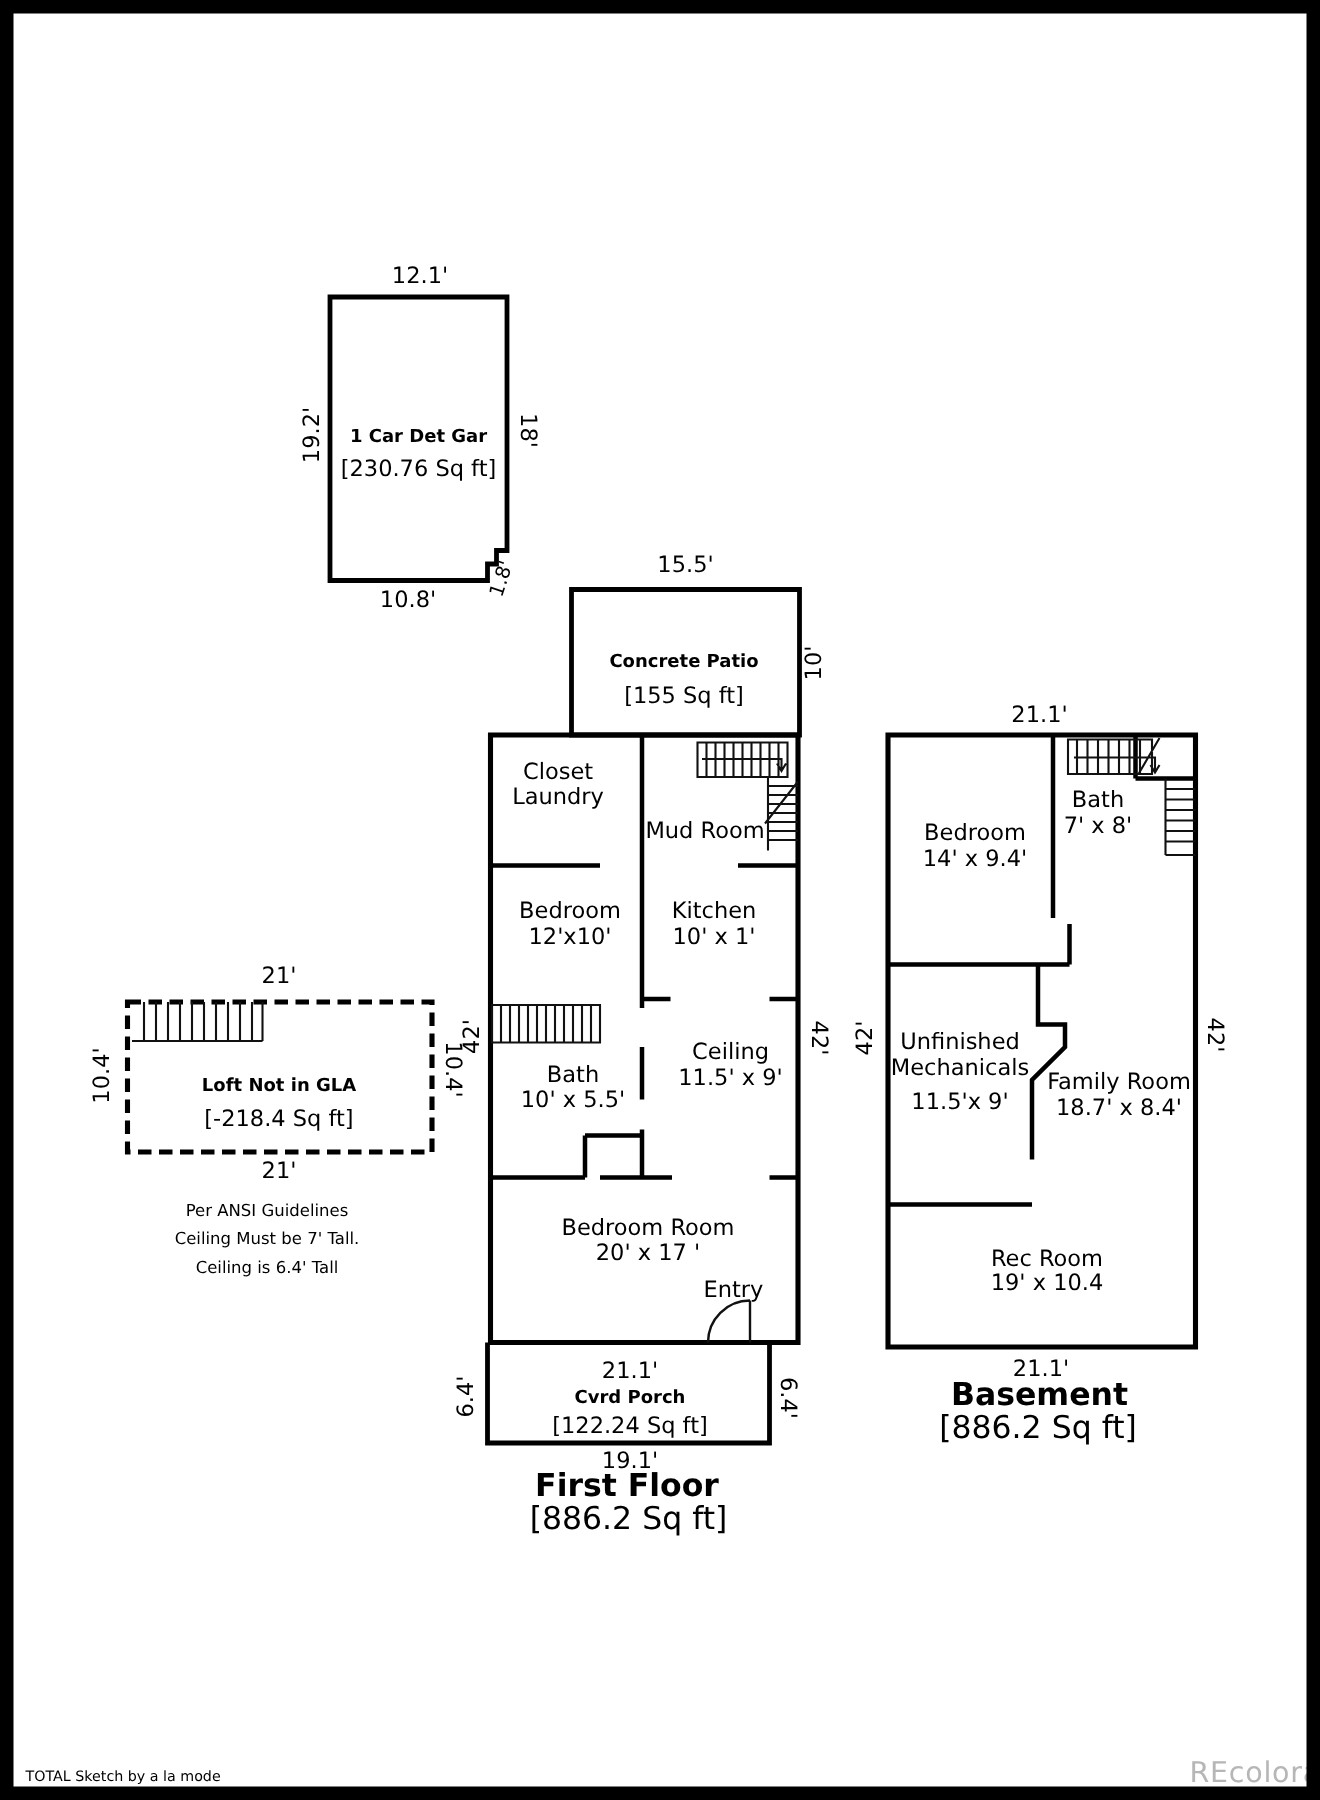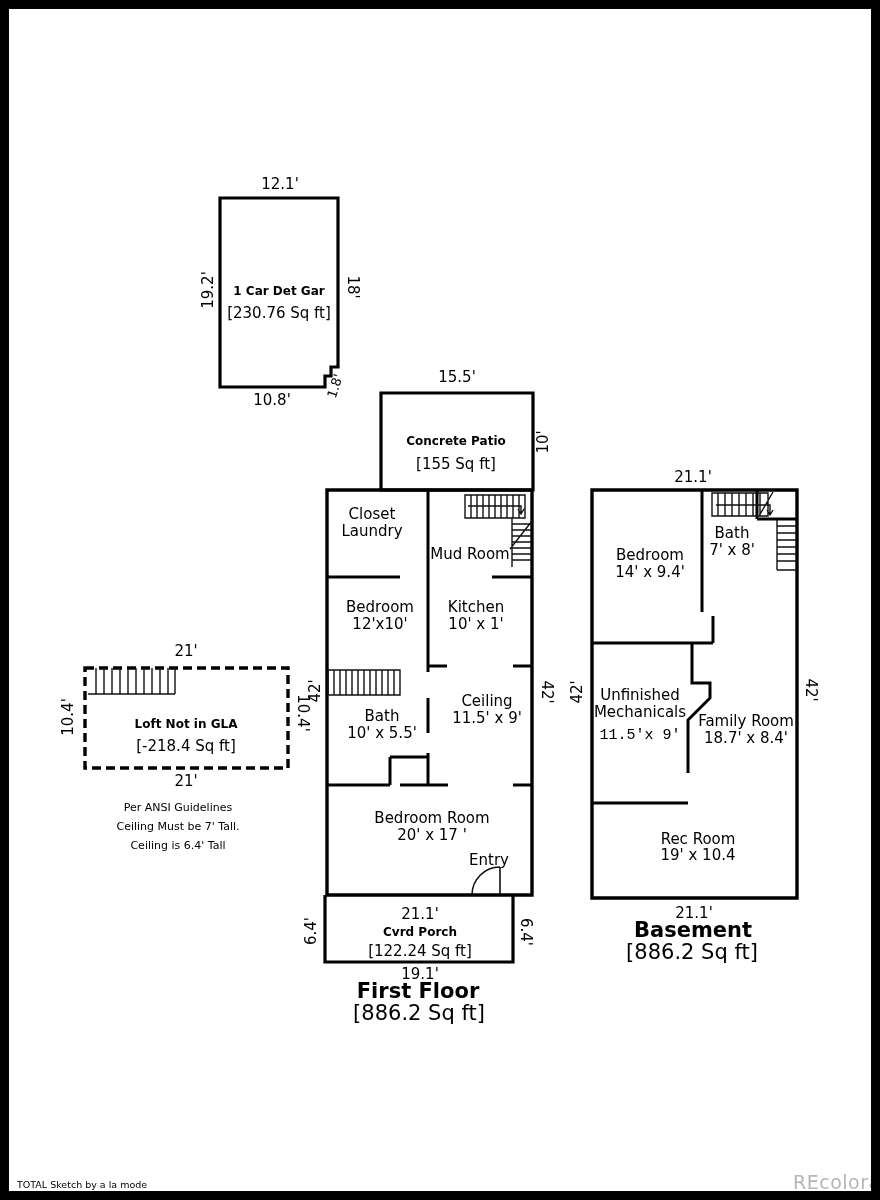--- a/index.html
+++ b/index.html
@@ -7,21 +7,21 @@
         font-family:"DejaVu Sans","Liberation Sans",sans-serif;color:#000;}
   #frame{position:absolute;inset:0;border:9px solid #000;z-index:30;pointer-events:none;}
   svg.plan{position:absolute;left:0;top:0;z-index:5;}
   .lbl{position:absolute;transform:translate(-50%,-50%);font-size:15px;line-height:17px;
        white-space:nowrap;text-align:center;z-index:10;}
   .b{font-weight:bold;font-size:12px;}
   .big{font-size:21px;}
   .rl{transform:translate(-50%,-50%) rotate(-90deg);}
   .rr{transform:translate(-50%,-50%) rotate(90deg);}
   .diag{transform:translate(-50%,-50%) rotate(-72deg);font-size:13px;}
-  .gap{margin-top:6px;font-family:Liberation Mono, monospace;}
+  .gap{margin-top:6px;}
   .note{font-size:11px;line-height:19px;}
   .credit{position:absolute;left:17px;top:1176px;font-size:9.5px;transform:none;
           text-align:right;z-index:10;}
   .wm{position:absolute;left:793px;top:1174px;font-size:19px;color:#b6b6b6;
       transform:none;z-index:8;letter-spacing:0.5px;}
 </style>
 </head>
 <body>
 
 <div id="page">

